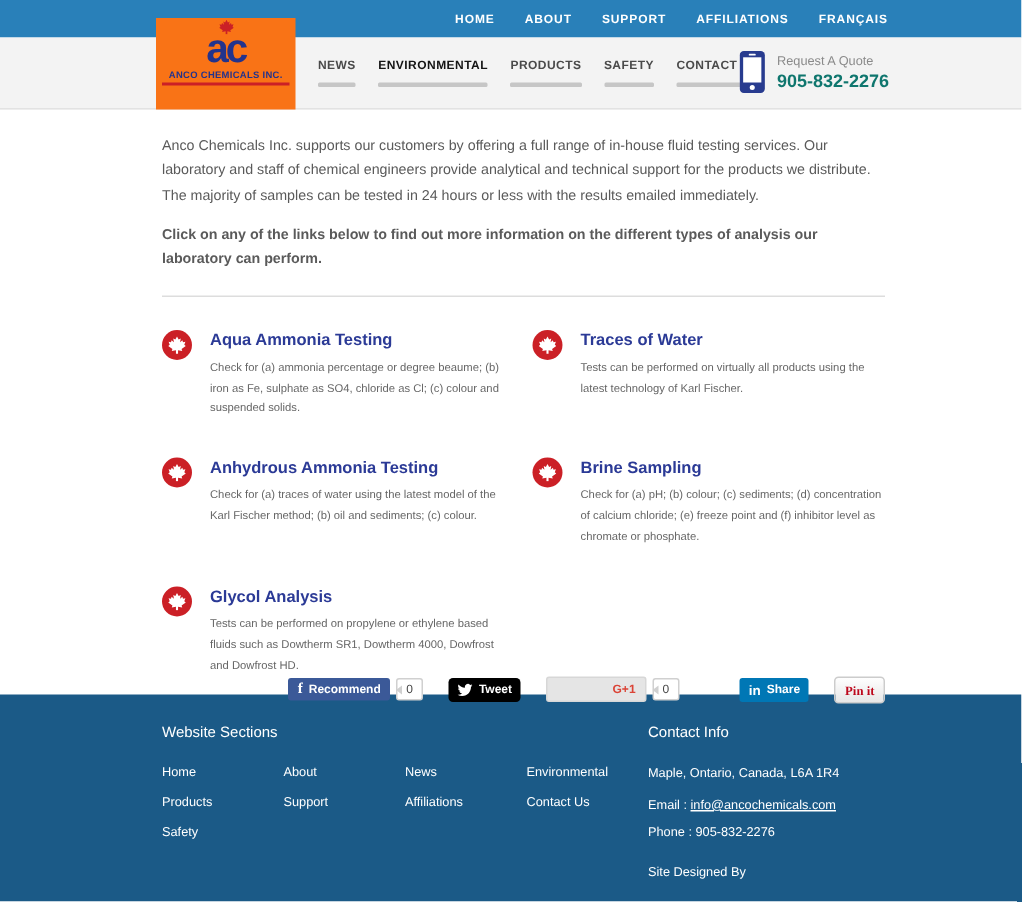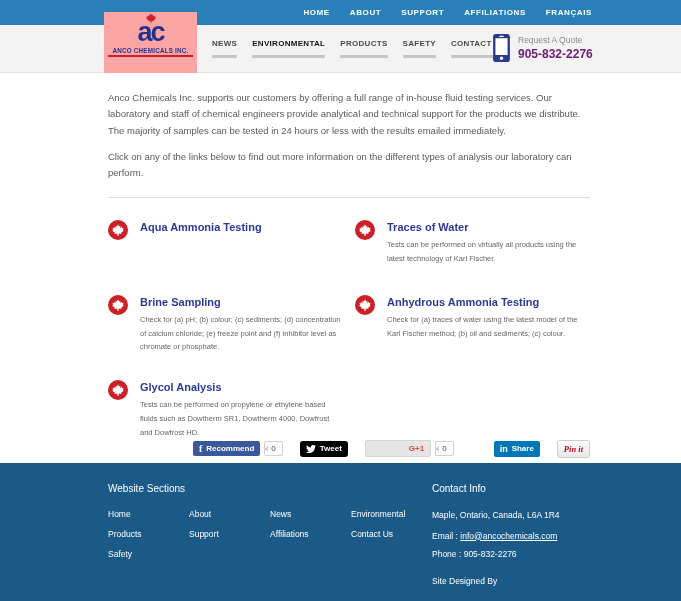--- a/index.html
+++ b/index.html
@@ -9,43 +9,43 @@
 
   
   .topbar { height:25px; background:#2980b9; display:flex; align-items:center;
             justify-content:flex-end; padding-right:89px; gap:20px; }
   .topbar a { color:#fff; font-size:8px; font-weight:bold; letter-spacing:.6px;
               text-decoration:none; }
 
   
   .header { height:48px; background:#f3f3f3; border-bottom:1px solid #e2e2e2; position:relative; }
   .logo-card { position:absolute; left:104px; top:-13px; width:93px; height:61px;
-               background:#fca5a5; z-index:5; display:flex; flex-direction:column; align-items:center;
+               background:#f97316; z-index:5; display:flex; flex-direction:column; align-items:center;
                cursor:pointer; }
   .logo-leaf { margin-top:1px; height:10px; }
   .logo-ac { font-size:27px; font-weight:bold; color:#23338c; line-height:.8;
              letter-spacing:-2px; margin-top:-1px; }
   .logo-name { font-size:6.3px; font-weight:bold; color:#23338c; letter-spacing:.2px; margin-top:3px; }
   .logo-underline { width:85px; height:2px; background:#cb2026; margin-top:1px; }
 
   .main-nav { position:absolute; left:212px; top:14px; display:flex; gap:15px; }
   .nav-item { display:flex; flex-direction:column; text-decoration:none; }
   .nav-item .lbl { font-size:8px; font-weight:bold; color:#4a4a4a; letter-spacing:.3px; }
   .nav-item.active .lbl { color:#141414; }
   .nav-item .bar { height:3px; background:#c6c6c6; margin-top:7px; border-radius:1px; }
 
   .quote { position:absolute; left:493px; top:9px; display:flex; align-items:center; gap:8px; cursor:pointer; }
   .quote-text .q1 { font-size:8.5px; color:#8a8a8a; }
-  .quote-text .q2 { font-size:12px; font-weight:bold; color:#701a75; margin-top:2px; }
+  .quote-text .q2 { font-size:12px; font-weight:bold; color:#0f766e; margin-top:2px; }
 
   
   main { height:390px; padding:17px 91px 0 108px; display:flex; flex-direction:column; }
   h1 { font-size:18px; font-weight:400; color:#2b3a96; margin-bottom:11px; letter-spacing:-.2px; }
   p.body { font-size:9.5px; color:#5a5a5a; line-height:1.72; margin-bottom:10px; }
-  p.body.last { margin-bottom:15px; }
+  p.body.last { margin-bottom:15px;font-weight:bold; }
   .divider { border:none; border-top:1px solid #ddd; margin-bottom:19px; }
 
   .services { display:grid; grid-template-columns:1fr 1fr; column-gap:12px; row-gap:23px; }
   .service { display:flex; min-height:52px; }
   .s-icon { width:20px; height:20px; border-radius:50%; background:#cb2026; flex:none;
             margin-right:12px; margin-top:3px; display:flex; align-items:center; justify-content:center; }
   .s-title { font-size:11px; font-weight:bold; color:#2b3a96; text-decoration:none;
              display:inline-block; margin:2px 0 5px; }
   .s-desc { font-size:7.5px; color:#666; line-height:1.85; }
 
@@ -59,21 +59,21 @@
   .fb .f { font-family:"Liberation Serif", serif; font-size:10px; line-height:8px; }
   .count { position:relative; background:#fff; border:1px solid #d0d0d0; border-radius:2px;
            font-size:8px; color:#444; padding:2px 6px; }
   .count::before { content:''; position:absolute; left:-4px; top:4px;
                    border:3px solid transparent; border-right:4px solid #d0d0d0; }
   .tw { background:#000000; color:#fff; border-radius:3px; }
   .gp { background:#e5e5e5; border:1px solid #d7d7d7; color:#db4437;padding-left:43px; }
   .li { background:#0077b5; color:#fff;margin-left:23px; }
   .li .in { font-weight:900; font-size:9px; }
   .pin { background:linear-gradient(#fefefe,#e7e7e7); border:1px solid #ccc; border-radius:3px;
-         color:#bd081c; font-family:"Liberation Serif", serif; font-style:italic; font-size:8.5px; }
+         color:#bd081c; font-family:"Liberation Serif", serif; font-size:8.5px; }
 
   
   footer { background:#1b5a87; color:#fff; height:138px; display:flex;
            padding:20px 89px 0 108px; }
   .f-left { width:324px; }
   .f-title { font-size:10px; font-weight:400; margin-bottom:15px; }
   .f-cols { display:flex; }
   .f-col { width:81px; display:flex; flex-direction:column; gap:10px; }
   .f-col a { color:#fff; font-size:8.5px; text-decoration:none; }
   .f-right { flex:1; }
@@ -150,20 +150,21 @@
     <div class="services">
 
       <div class="service">
         <span class="s-icon">
           <svg width="12" height="12" viewBox="0 0 24 24">
               <polygon fill="#fff" points="12,0.5 9.8,4.8 7,3.3 7.9,8.4 4.8,5.7 4,8.3 0.8,7.7 2.3,11.8 0.3,13.3 5.9,17.3 5,19.9 10.6,18.9 10.6,23.5 13.4,23.5 13.4,18.9 19,19.9 18.1,17.3 23.7,13.3 21.7,11.8 23.2,7.7 20,8.3 19.2,5.7 16.1,8.4 17,3.3 14.2,4.8"></polygon>
             </svg>
         </span>
         <div>
           <a href="#" class="s-title">Aqua Ammonia Testing</a>
+          <div class="s-desc">Check for (a) ammonia percentage or degree beaume; (b) iron as Fe, sulphate as SO4, chloride as Cl; (c) colour and suspended solids.</div>
         </div>
       </div>
 
       <div class="service">
         <span class="s-icon">
           <svg width="12" height="12" viewBox="0 0 24 24">
               <polygon fill="#fff" points="12,0.5 9.8,4.8 7,3.3 7.9,8.4 4.8,5.7 4,8.3 0.8,7.7 2.3,11.8 0.3,13.3 5.9,17.3 5,19.9 10.6,18.9 10.6,23.5 13.4,23.5 13.4,18.9 19,19.9 18.1,17.3 23.7,13.3 21.7,11.8 23.2,7.7 20,8.3 19.2,5.7 16.1,8.4 17,3.3 14.2,4.8"></polygon>
             </svg>
         </span>
         <div>
@@ -172,34 +173,34 @@
         </div>
       </div>
 
       <div class="service">
         <span class="s-icon">
           <svg width="12" height="12" viewBox="0 0 24 24">
               <polygon fill="#fff" points="12,0.5 9.8,4.8 7,3.3 7.9,8.4 4.8,5.7 4,8.3 0.8,7.7 2.3,11.8 0.3,13.3 5.9,17.3 5,19.9 10.6,18.9 10.6,23.5 13.4,23.5 13.4,18.9 19,19.9 18.1,17.3 23.7,13.3 21.7,11.8 23.2,7.7 20,8.3 19.2,5.7 16.1,8.4 17,3.3 14.2,4.8"></polygon>
             </svg>
         </span>
         <div>
+          <a href="#" class="s-title">Anhydrous Ammonia Testing</a>
+          <div class="s-desc">Check for (a) traces of water using the latest model of the Karl Fischer method; (b) oil and sediments; (c) colour.</div>
+        </div>
+      </div>
+
+      <div class="service">
+        <span class="s-icon">
+          <svg width="12" height="12" viewBox="0 0 24 24">
+              <polygon fill="#fff" points="12,0.5 9.8,4.8 7,3.3 7.9,8.4 4.8,5.7 4,8.3 0.8,7.7 2.3,11.8 0.3,13.3 5.9,17.3 5,19.9 10.6,18.9 10.6,23.5 13.4,23.5 13.4,18.9 19,19.9 18.1,17.3 23.7,13.3 21.7,11.8 23.2,7.7 20,8.3 19.2,5.7 16.1,8.4 17,3.3 14.2,4.8"></polygon>
+            </svg>
+        </span>
+        <div>
           <a href="#" class="s-title">Brine Sampling</a>
           <div class="s-desc">Check for (a) pH; (b) colour; (c) sediments; (d) concentration of calcium chloride; (e) freeze point and (f) inhibitor level as chromate or phosphate.</div>
-        </div>
-      </div>
-
-      <div class="service">
-        <span class="s-icon">
-          <svg width="12" height="12" viewBox="0 0 24 24">
-              <polygon fill="#fff" points="12,0.5 9.8,4.8 7,3.3 7.9,8.4 4.8,5.7 4,8.3 0.8,7.7 2.3,11.8 0.3,13.3 5.9,17.3 5,19.9 10.6,18.9 10.6,23.5 13.4,23.5 13.4,18.9 19,19.9 18.1,17.3 23.7,13.3 21.7,11.8 23.2,7.7 20,8.3 19.2,5.7 16.1,8.4 17,3.3 14.2,4.8"></polygon>
-            </svg>
-        </span>
-        <div>
-          <a href="#" class="s-title">Anhydrous Ammonia Testing</a>
-          <div class="s-desc">Check for (a) traces of water using the latest model of the Karl Fischer method; (b) oil and sediments; (c) colour.</div>
         </div>
       </div>
 
       <div class="service">
         <span class="s-icon">
           <svg width="12" height="12" viewBox="0 0 24 24">
               <polygon fill="#fff" points="12,0.5 9.8,4.8 7,3.3 7.9,8.4 4.8,5.7 4,8.3 0.8,7.7 2.3,11.8 0.3,13.3 5.9,17.3 5,19.9 10.6,18.9 10.6,23.5 13.4,23.5 13.4,18.9 19,19.9 18.1,17.3 23.7,13.3 21.7,11.8 23.2,7.7 20,8.3 19.2,5.7 16.1,8.4 17,3.3 14.2,4.8"></polygon>
             </svg>
         </span>
         <div>

